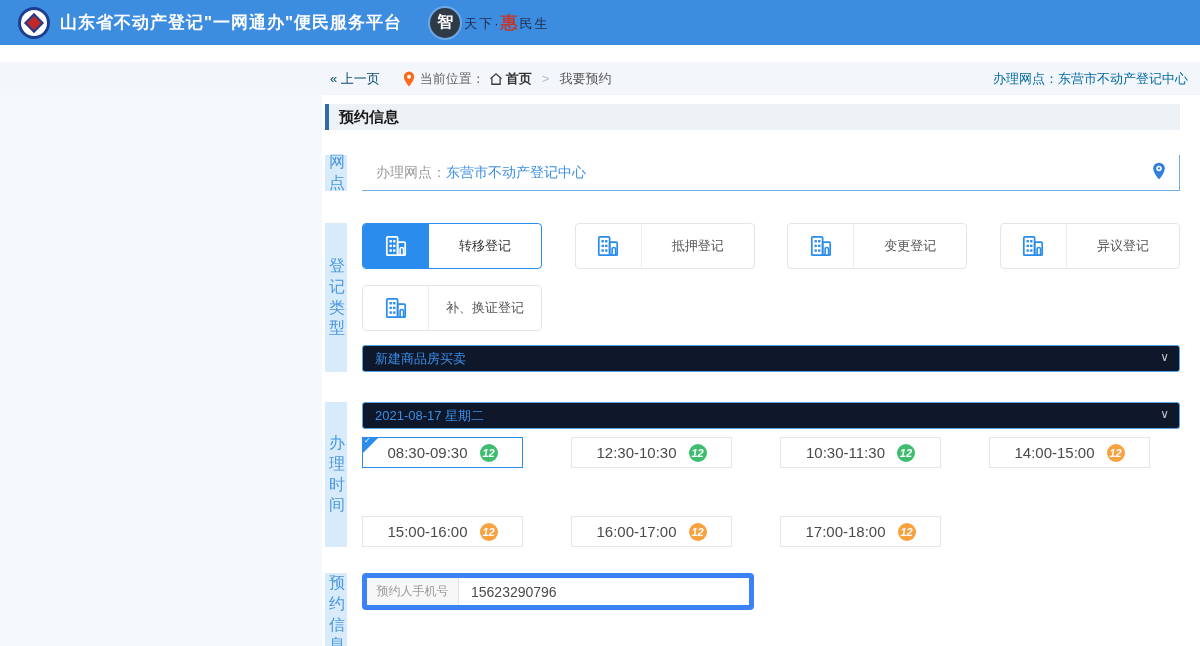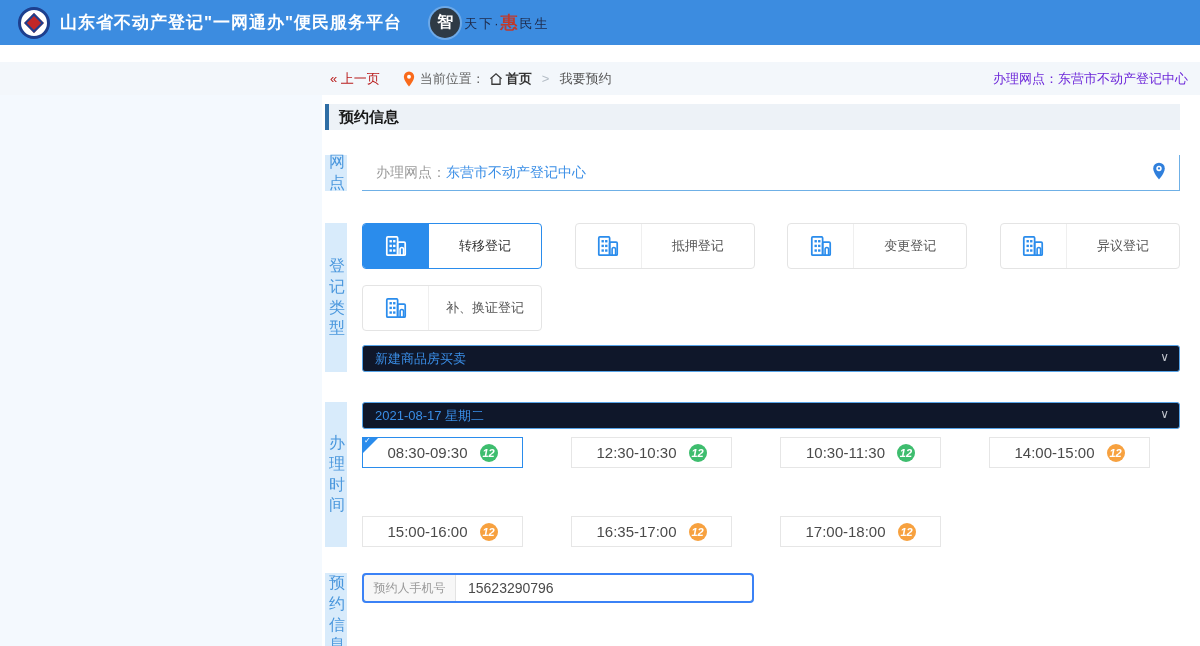--- a/index.html
+++ b/index.html
@@ -18,28 +18,28 @@
   .app-title { color:#fff; font-size:17px; font-weight:bold; letter-spacing:1px; }
   .slogan { display:flex; align-items:center; margin-left:28px; }
   .enso { width:30px; height:30px; border-radius:50%; background:#2e3a45; color:#fff; font-size:16px; font-weight:bold;
     display:flex; align-items:center; justify-content:center; margin-right:4px; box-shadow:0 0 0 2px rgba(255,255,255,.25); }
   .slogan-text { color:#1e2a4a; font-size:13px; letter-spacing:2px; }
   .slogan-text .hui { color:#c0392b; font-size:17px; font-weight:bold; }
 
   
   .breadcrumb-bar { position:absolute; top:62px; left:0; width:1200px; height:33px; background:#f3f7fb;
     display:flex; align-items:center; font-size:13px; color:#666; padding:0 12px 0 330px; }
-  .breadcrumb-bar .back { color:#b91c1c; margin-right:22px; cursor:pointer; }
+  .breadcrumb-bar .back { color:#0c4a6e; margin-right:22px; cursor:pointer; }
   .pin-icon { width:14px; height:16px; margin-right:4px; }
   .home-icon { width:14px; height:14px; margin:0 3px 0 4px; }
   .bc-home { color:#333; font-weight:bold; }
   .bc-sep { color:#b3bcc5; margin:0 10px; }
   .bc-page { color:#555; }
   .bc-spacer { flex:1; }
-  .bc-office { color:#6d28d9; }
+  .bc-office { color:#0369a1; }
 
   
   .main { position:absolute; left:325px; top:104px; width:855px; }
   .section-title { height:26px; background:#edf2f7; border-left:4px solid #2f6ea5; display:flex; align-items:center;
     padding-left:10px; font-size:15px; font-weight:bold; color:#1a1a1a; margin-bottom:25px; }
 
   .row { display:flex; align-items:stretch; }
   .badge { width:22px; background:#d8ebfb; color:#4a97dd; display:flex; align-items:center; justify-content:center;
     margin-right:15px; flex:0 0 auto; }
   .badge span { display:block; width:14px; font-size:16px; line-height:1.3; word-break:break-all; }
@@ -82,21 +82,21 @@
     display:flex; align-items:center; justify-content:center; font-style:italic; }
   .slot-badge.green { background:#3ebd6e; }
   .slot-badge.orange { background:#f7a13f; }
   .slot.selected { border-color:#2a8cec; }
   .slot.selected::before { content:""; position:absolute; top:0; left:0;
     border-top:15px solid #2a8cec; border-right:15px solid transparent; }
   .slot.selected::after { content:"✓"; position:absolute; top:-2px; left:1px; color:#fff; font-size:8px; }
 
   
   .row-contact { margin-bottom:24px; }
-  .phone-group { display:flex; width:392px; height:30px; border:2px solid #3b82f6; border-radius:4px; overflow:hidden; background:#0c4a6e; }
+  .phone-group { display:flex; width:392px; height:37px; border:5px solid #3b82f6; border-radius:4px; overflow:hidden; background:#0c4a6e; }
   .phone-addon { width:92px; background:#f7f7f7; color:#9a9a9a; font-size:12px; display:flex; align-items:center;
     justify-content:center; border-right:1px solid #e3e3e3; flex:0 0 auto; }
   .phone-input { flex:1; border:none; outline:none; font-size:14px; color:#4a4a4a; padding:0 12px;
     font-family:"Liberation Sans","DejaVu Sans",sans-serif; }
 
   
   .row-captcha { }
   .captcha-wrap { position:relative; width:142px; height:30px; }
   .captcha-input { width:142px; height:30px; border:1px solid #dcdcdc; border-radius:3px; outline:none;
     font-size:12px; color:#666; padding:0 8px; font-family:"Liberation Sans","DejaVu Sans",sans-serif; }
@@ -289,21 +289,21 @@
           </div>
           <div class="slot">
             <span class="slot-time">14:00-15:00</span>
             <span class="slot-badge orange">12</span>
           </div>
           <div class="slot">
             <span class="slot-time">15:00-16:00</span>
             <span class="slot-badge orange">12</span>
           </div>
           <div class="slot">
-            <span class="slot-time">16:35-17:00</span>
+            <span class="slot-time">16:00-17:00</span>
             <span class="slot-badge orange">12</span>
           </div>
           <div class="slot">
             <span class="slot-time">17:00-18:00</span>
             <span class="slot-badge orange">12</span>
           </div>
         </div>
       </div>
     </div>
 

